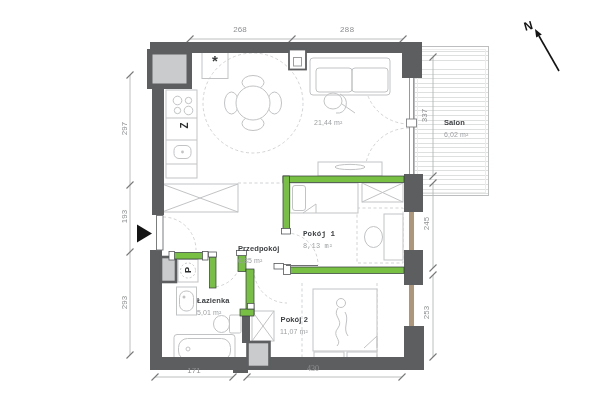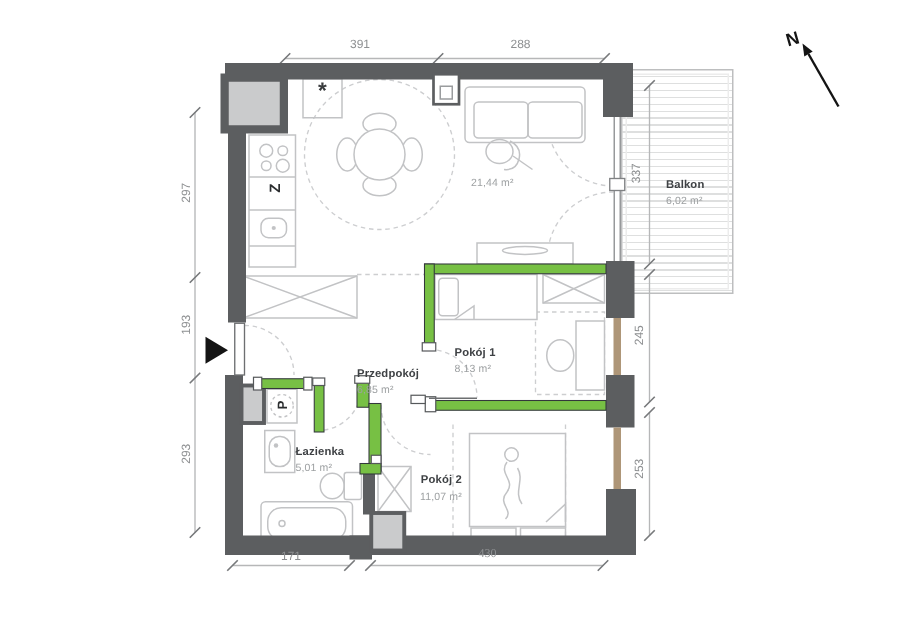--- a/index.html
+++ b/index.html
@@ -208,49 +208,49 @@
     <g>
       <line x1="559" y1="71" x2="539" y2="36" stroke="#141414" stroke-width="1.6"></line>
       <polygon class="ink" points="535,29 541.8,34.4 536.2,37.6"></polygon>
     </g>
   </svg>
 
   <div class="room-label" style="left:314px;top:116px;width:66px;">
     <span class="area">21,44 m²</span>
   </div>
   <div class="room-label" style="left:444px;top:118px;">
-    <span>Balkon</span>
+    <span>Salon</span>
     <span class="area">6,02 m²</span>
   </div>
   <div class="room-label" style="left:238px;top:244px;">
     <span>Przedpokój</span>
     <span class="area">6,85 m²</span>
   </div>
-  <div class="room-label" style="left:303px;top:230px;">
+  <div class="room-label" style="left:303px;top:230px;font-family:Liberation Mono, monospace;">
     <span>Pokój 1</span>
     <span class="area">8,13 m²</span>
   </div>
   <div class="room-label" style="left:197px;top:296px;">
     <span>Łazienka</span>
     <span class="area">5,01 m²</span>
   </div>
   <div class="room-label" style="left:280px;top:315px;text-align:right;">
     <span>Pokój 2</span>
     <span class="area">11,07 m²</span>
   </div>
 
-  <div class="dim" style="left:220px;top:25px;">391</div>
-  <div class="dim" style="left:327px;top:25px;">288</div>
+  <div class="dim" style="left:220px;top:25px;">268</div>
+  <div class="dim" style="left:327px;top:25px;font-family:Liberation Mono, monospace;">288</div>
   <div class="dim v" style="left:104px;top:124px;">297</div>
   <div class="dim v" style="left:104px;top:212px;">193</div>
   <div class="dim v" style="left:104px;top:298px;">293</div>
   <div class="dim v" style="left:404px;top:111px;">337</div>
   <div class="dim v" style="left:406px;top:219px;">245</div>
   <div class="dim v" style="left:406px;top:308px;">253</div>
   <div class="dim" style="left:174px;top:366px;">171</div>
-  <div class="dim" style="left:305px;top:364px;font-family:Liberation Serif, serif;">430</div>
+  <div class="dim" style="left:293px;top:364px;font-family:Liberation Serif, serif;">430</div>
 
   <div class="app-letter" style="left:203px;top:52px;width:24px;font-size:15px;color:#3a3c3e;">*</div>
   <div class="app-letter" style="left:174px;top:120px;width:20px;font-size:10px;transform:rotate(-90deg);">Z</div>
   <div class="app-letter" style="left:178px;top:265px;width:20px;font-size:9px;transform:rotate(-90deg);">P</div>
   <div class="north-n">N</div>
 
 </div>
 
 </body></html>

